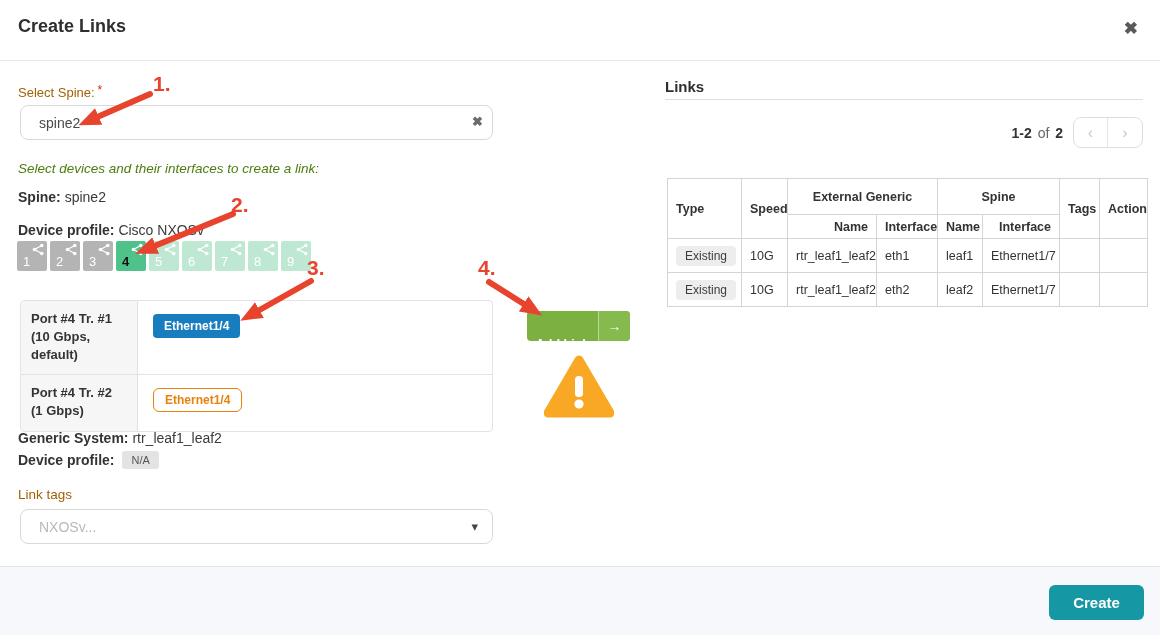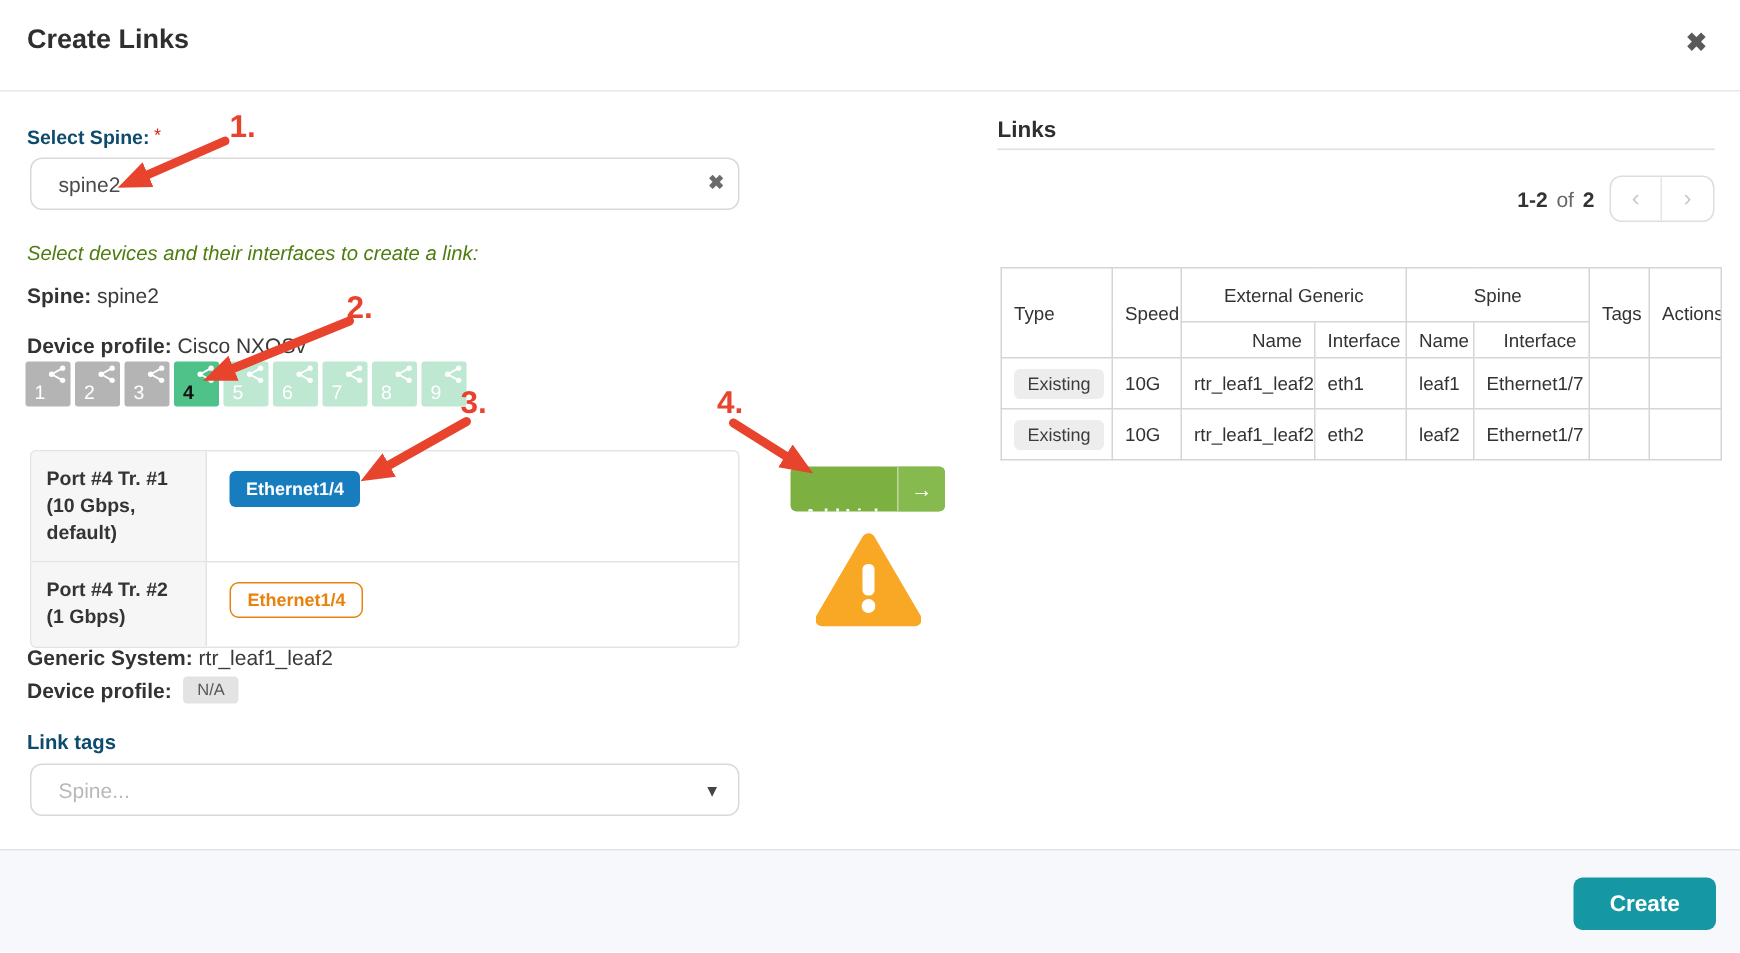--- a/index.html
+++ b/index.html
@@ -12,21 +12,21 @@
     overflow:hidden;
   }
   .abs { position:absolute; }
 
   
   .dialog-title { left:18px; top:16px; font-size:18px; font-weight:bold; color:#2f2f2f; }
   .close-btn { right:22px; top:18px; font-size:17px; font-weight:bold; color:#5a5a5a; cursor:pointer; }
   .header-divider { left:0; top:60px; width:1160px; height:1px; background:#e7e7e7; }
 
   
-  .field-label { font-size:13px; font-weight:bold; color:#0c4a6e; }
+  .field-label { font-size:13px; font-weight:normal; color:#a16207; }
   .req { color:#e02020; font-size:12px; vertical-align:top; margin-left:3px; }
   .spine-label { left:18px; top:83px; }
   .spine-input {
     left:20px; top:105px; width:473px; height:35px;
     border:1px solid #d9d9d9; border-radius:8px; background:#fff;
     font-family:"Liberation Sans",sans-serif;
     font-size:14px; color:#4a4a4a; padding:0 34px 0 18px; outline:none; width:473px;
   }
   .clear-x { left:472px; top:114px; font-size:13px; font-weight:bold; color:#6b6b6b; cursor:pointer; }
   .note { left:18px; top:161px; font-size:13.5px; font-style:italic; color:#4d7c0f; }
@@ -92,21 +92,21 @@
   .pagination { left:665px; top:117px; width:478px; display:flex; align-items:center; justify-content:flex-end; gap:10px; }
   .page-range { font-size:14px; color:#333; }
   .page-range .bold { font-weight:bold; }
   .page-range .of { color:#666; font-weight:normal; padding:0 2px; }
   .pager { display:flex; border:1px solid #dedede; border-radius:8px; background:#fff; height:31px; width:70px; overflow:hidden; }
   .pager .pg-btn { width:35px; display:flex; align-items:center; justify-content:center; color:#c9c9c9; font-size:16px; cursor:default; }
   .pager .pg-btn:first-child { border-right:1px solid #e5e5e5; }
 
   table.links-table { left:667px; top:178px; border-collapse:collapse; table-layout:fixed; width:480px; background:#fff; }
   .links-table th, .links-table td { border:1px solid #d5d5d5; font-size:12.5px; color:#333; padding:4px 8px; overflow:hidden; white-space:nowrap; }
-  .links-table thead th { font-weight:normal;margin-top:35px; }
+  .links-table thead th { font-weight:bold;margin-top:35px; }
   .links-table .group-h { text-align:center; height:36px; }
   .links-table .sub-h { text-align:right; height:24px; }
   .links-table .span-h { text-align:left; }
   .links-table tbody td { height:34px; }
   .existing-badge { display:inline-block; background:#ededed; color:#3c3c3c; font-size:12px; padding:3px 9px; border-radius:4px; }
 
   
   .footer { left:0; top:566px; width:1160px; height:69px; background:#f7f8fb; border-top:1px solid #e3e3e3; }
   .create-btn {
     left:1049px; top:585px; width:95px; height:35px;
@@ -243,21 +243,21 @@
 <div class="abs info-line gs-info">
   <b>Generic System:</b>&nbsp;<span>rtr_leaf1_leaf2</span>
 </div>
 <div class="abs info-line gdp-info">
   <b>Device profile:</b>
   <span class="na-badge">N/A</span>
 </div>
 
 <div class="abs field-label linktags-label">Link tags</div>
 <div class="abs tag-select">
-  <span class="ph">Spine...</span>
+  <span class="ph">NXOSv...</span>
   <span class="caret">▾</span>
 </div>
 
 <div class="abs add-link-btn">
   <span class="lbl">Add Link</span>
   <span class="arr">→</span>
 </div>
 <svg class="abs warning-wrap" viewBox="0 0 70 64">
   <path d="M35,5 L66,58 L4,58 Z" fill="#f9a825" stroke="#f9a825" stroke-width="9" stroke-linejoin="round"></path>
   <rect x="31" y="21" width="8" height="21" rx="3.5" fill="#fff"></rect>

